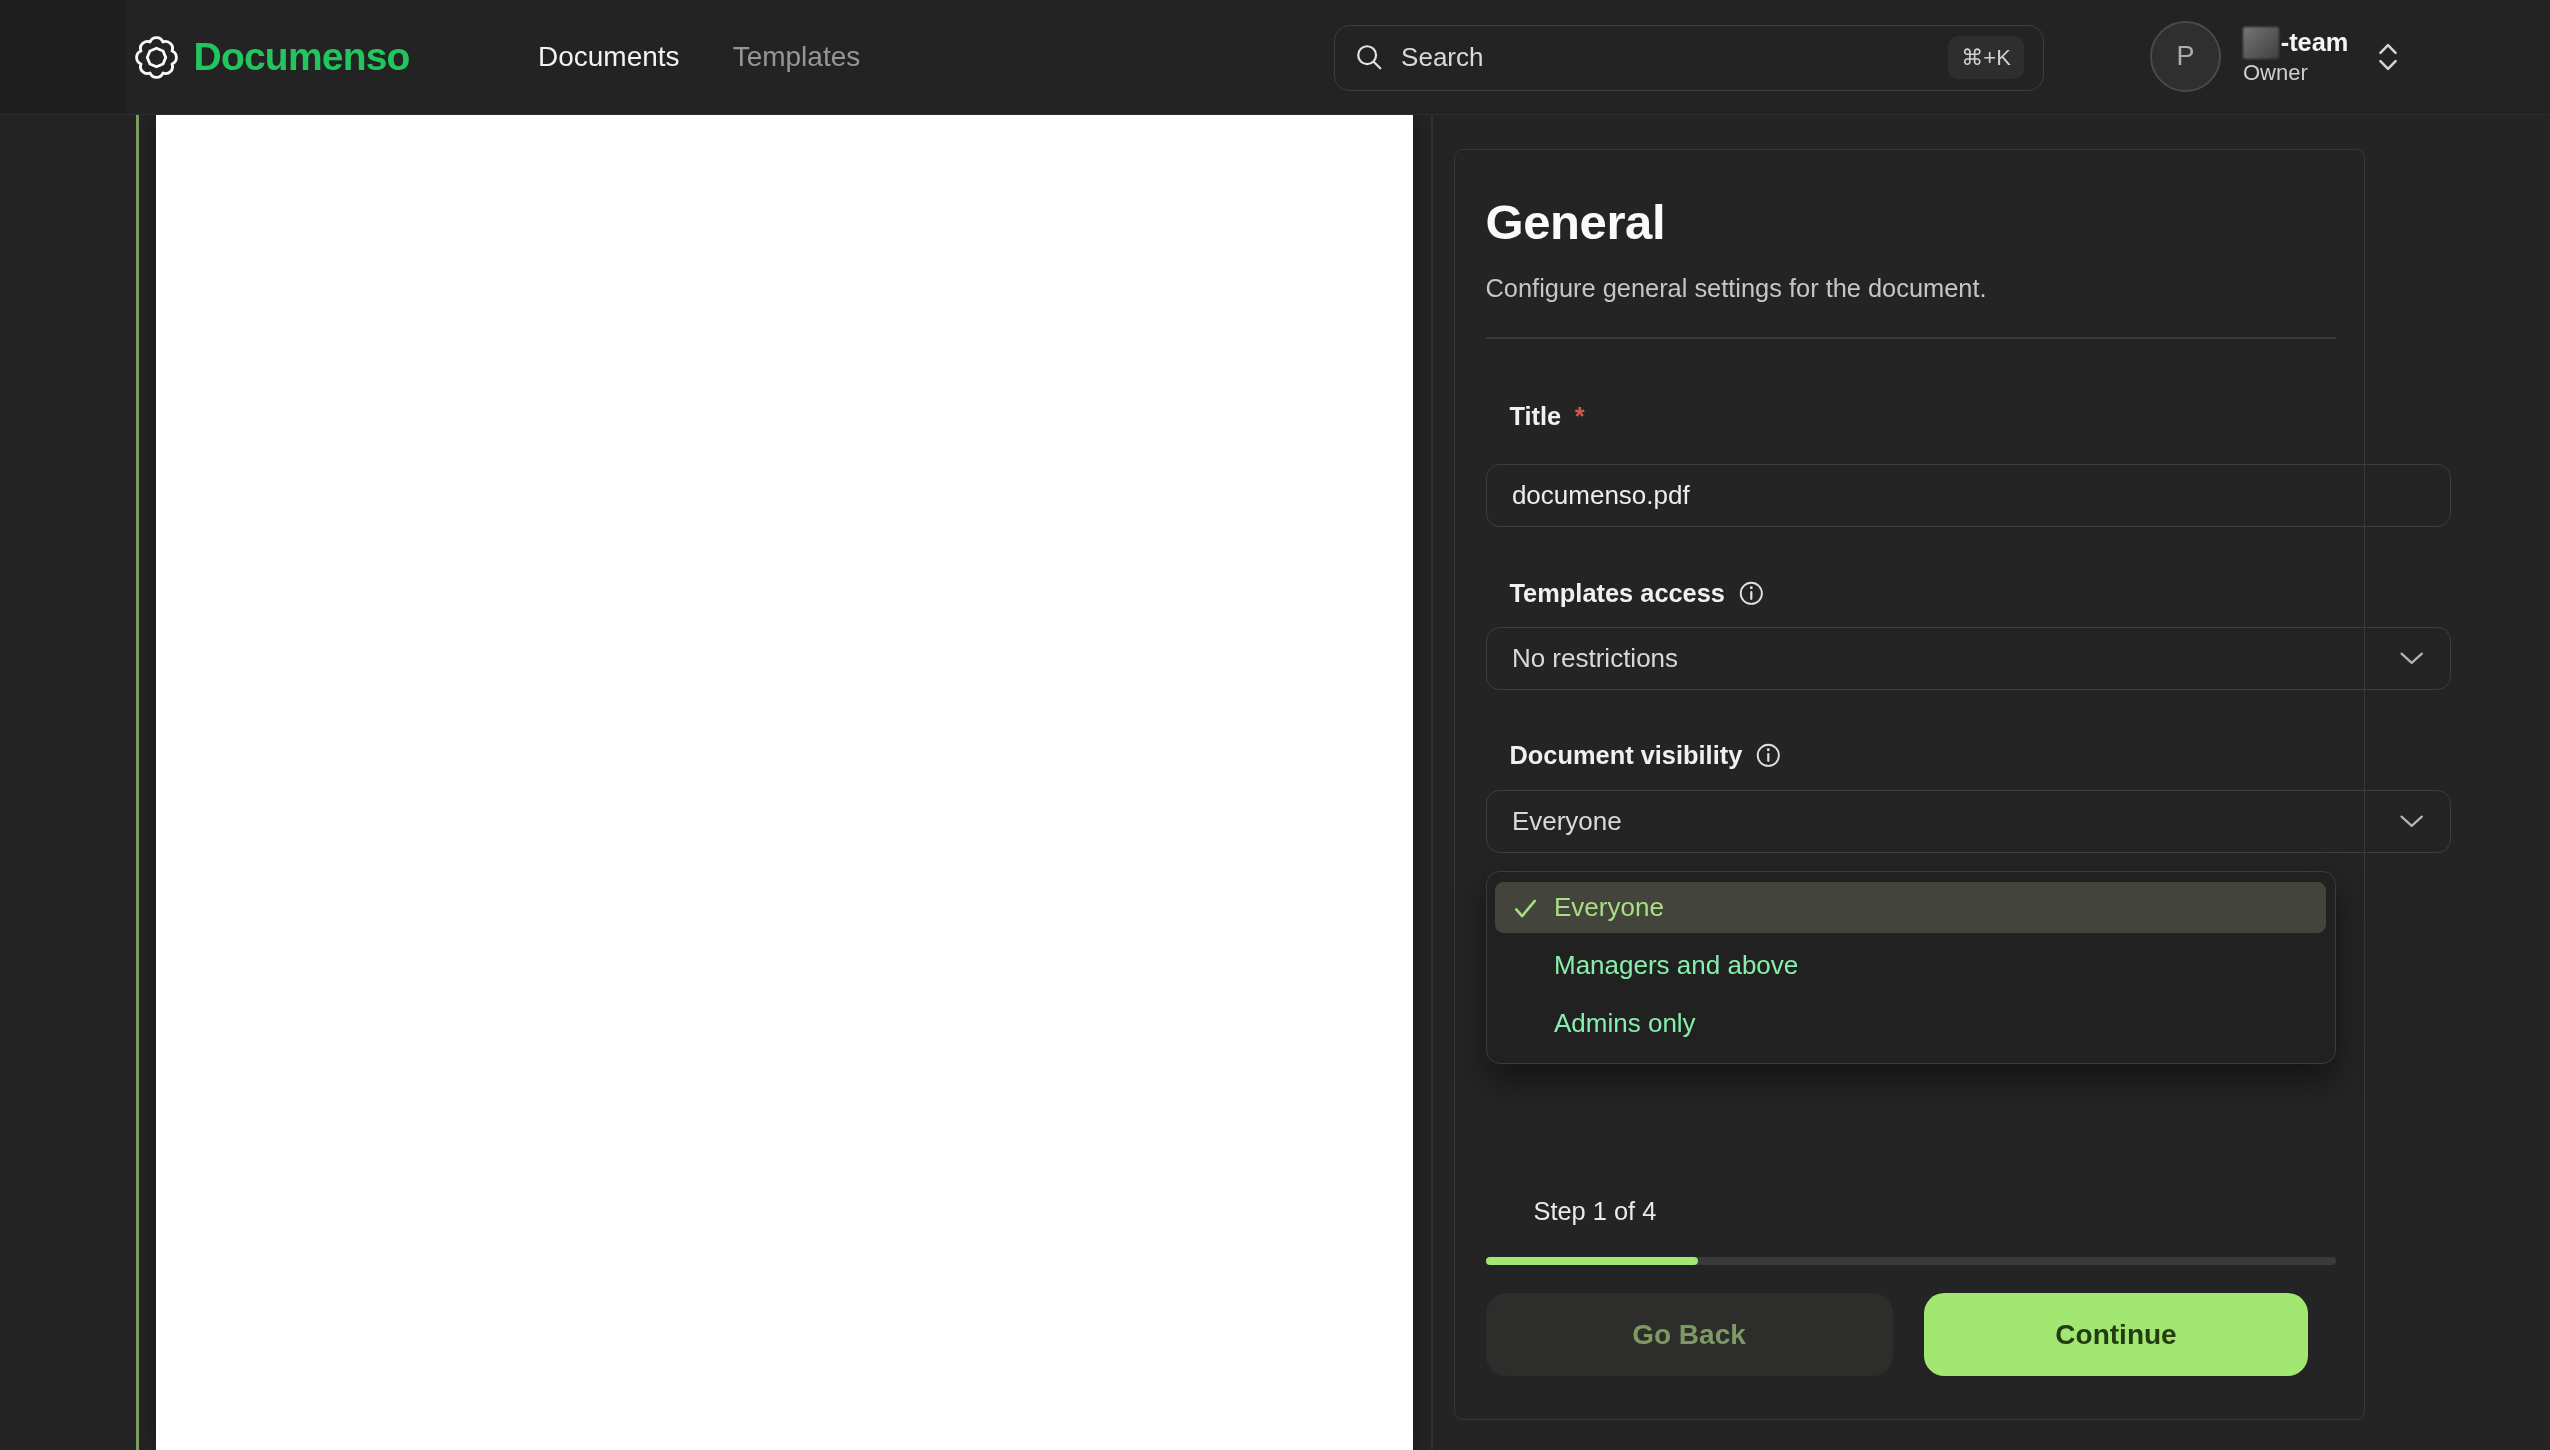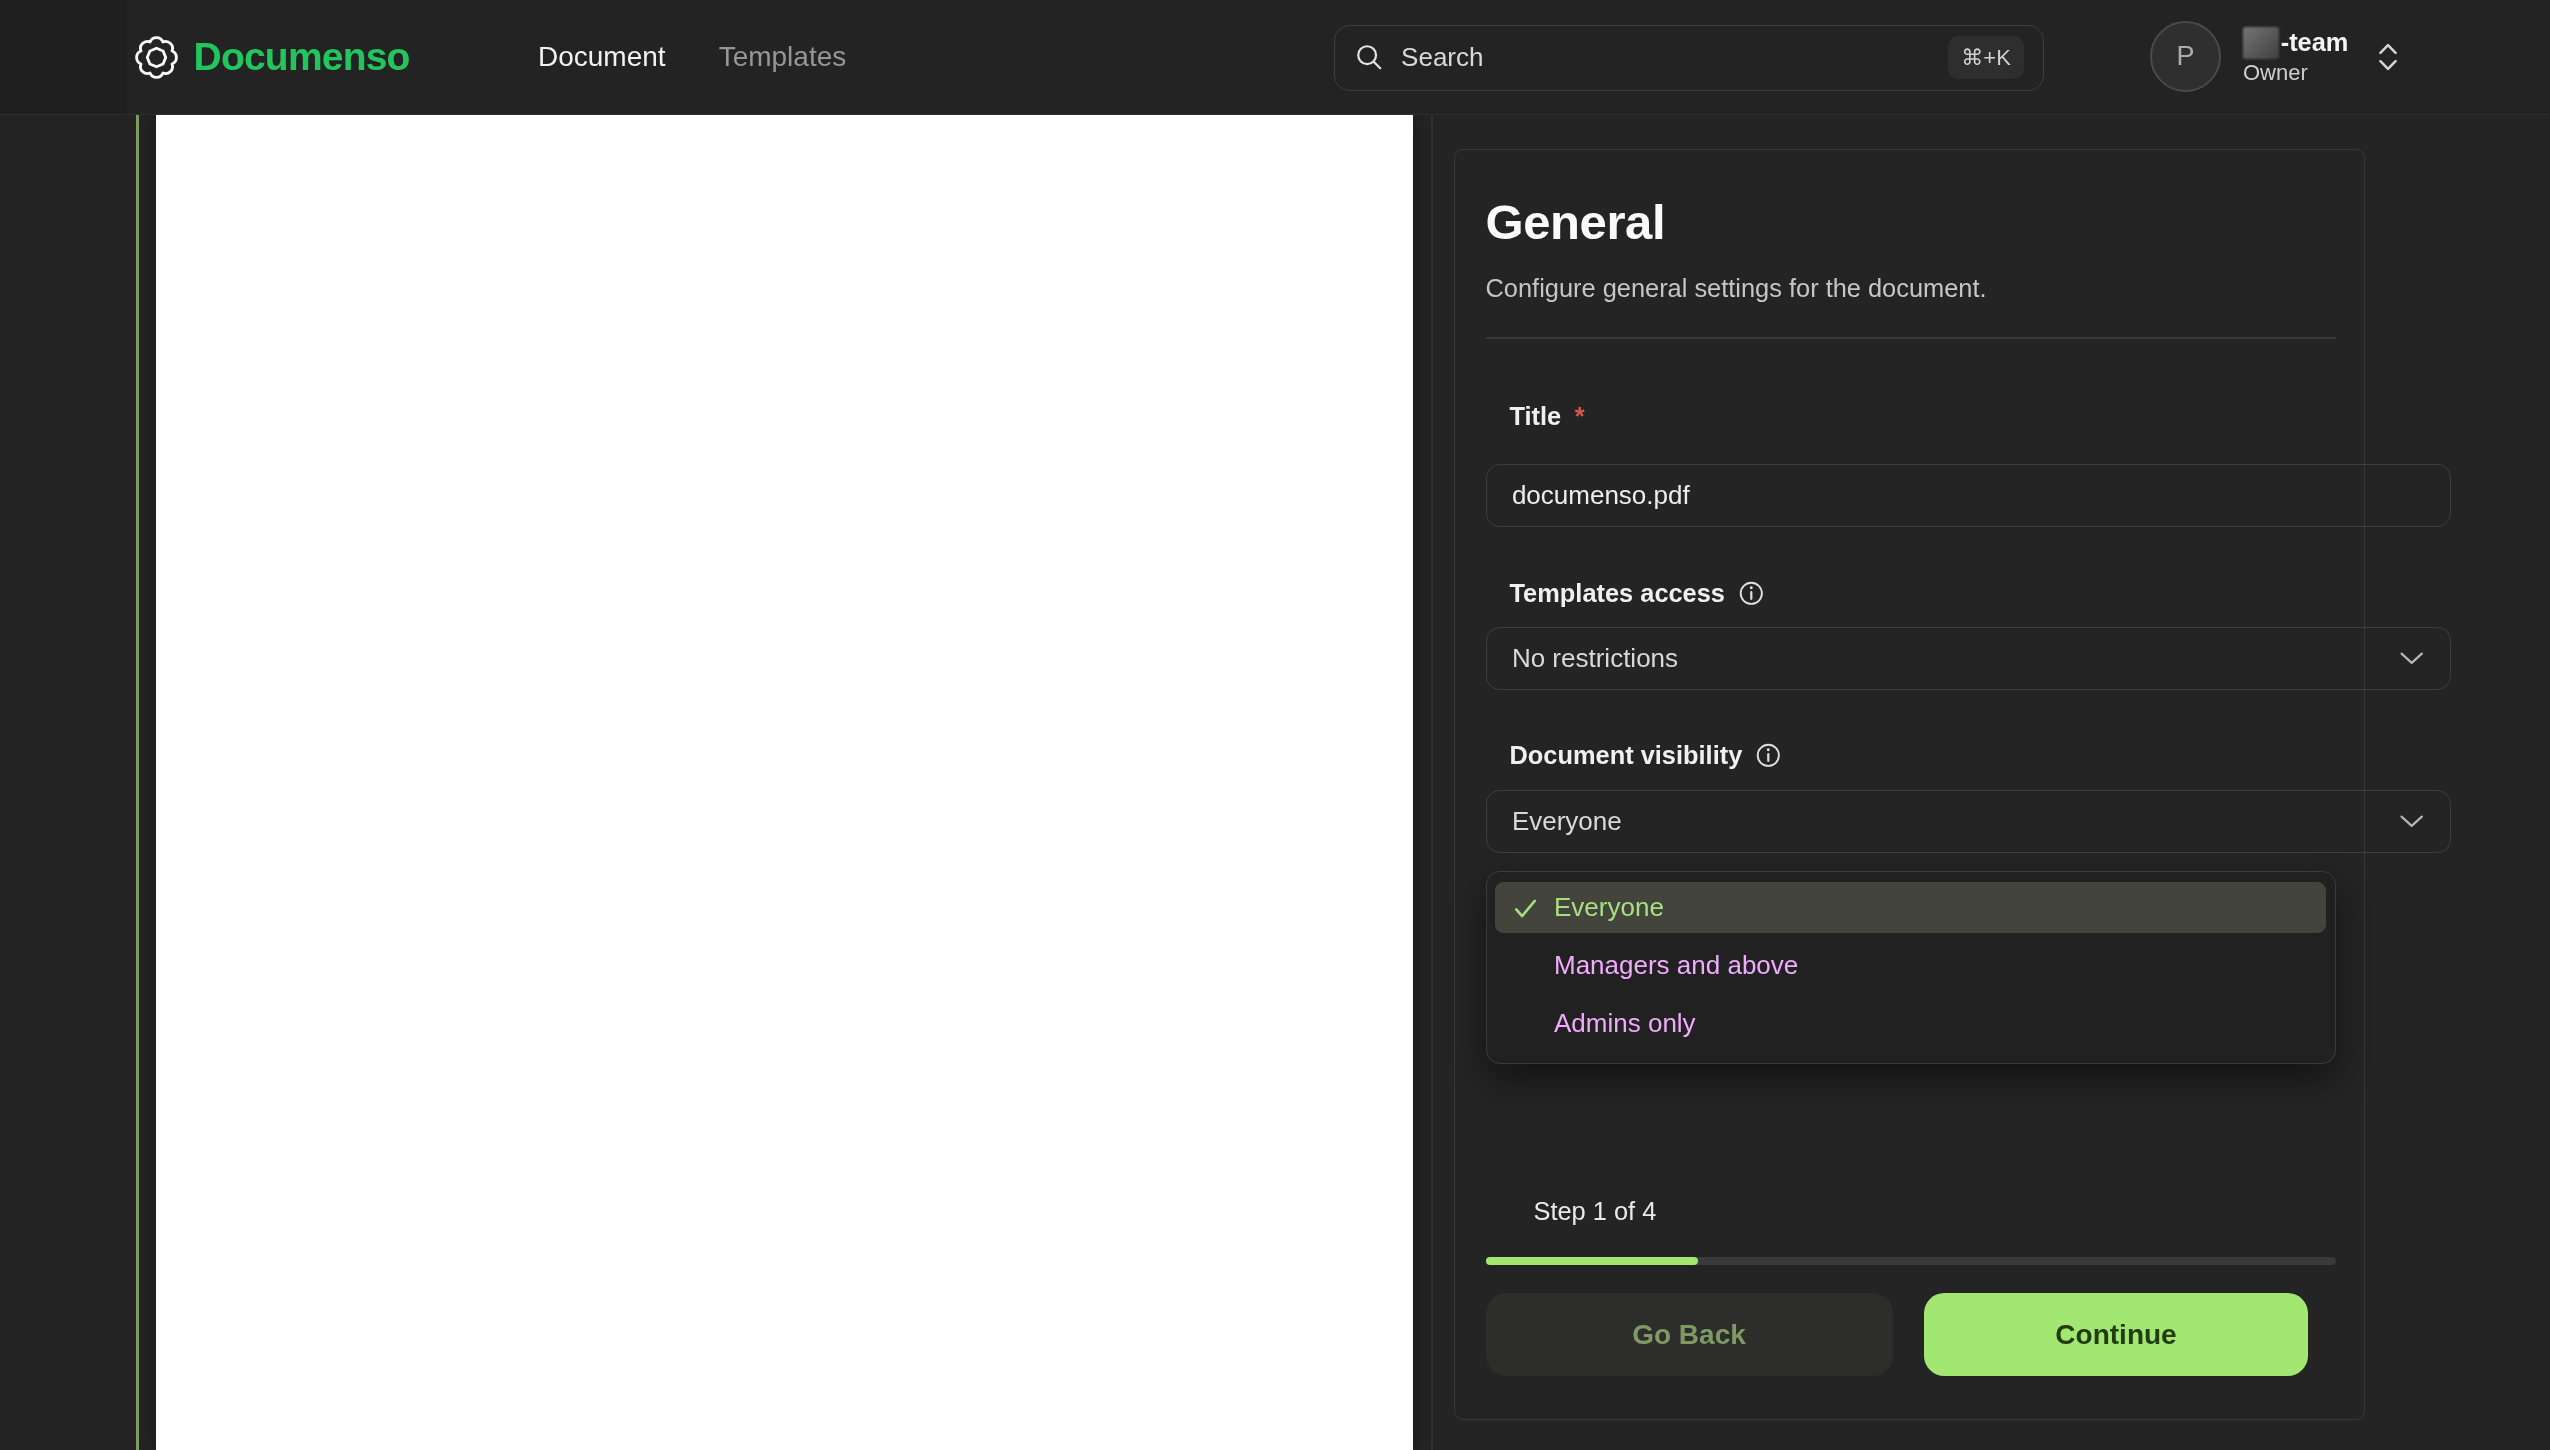--- a/index.html
+++ b/index.html
@@ -120,21 +120,21 @@
     left: 30.5px; top: 721px; width: 850px; height: 193px;
     background: #212121;
     border: 1.7px solid #3c3c3c; border-radius: 13.6px;
     padding: 10.2px 8.5px;
     box-shadow: 0 15.3px 34px rgba(0,0,0,0.45);
   }
   .dropdown-item {
     position: relative; height: 51px; margin-bottom: 6.8px;
     display: flex; align-items: center;
     border-radius: 8.5px;
-    font-size: 26px; color: #f0abfc;
+    font-size: 26px; color: #86efac;
     padding-left: 59px;
     cursor: pointer;
   }
   .dropdown-item.selected { background: #43453c; color: #a8df82; }
   .dropdown-item .check { position: absolute; left: 17px; top: 12.7px; }
 
   
   .step-label { left: 30.5px; top: 1047px; font-size: 25.4px; font-weight: 500; color: #eaeaea; margin-left: 48px; }
   .progress-track {
     left: 30.5px; top: 1107px; width: 850px; height: 7.6px;
@@ -164,21 +164,21 @@
     <span>
       <svg width="47" height="47" viewBox="0 0 56 56" fill="none">
         <path d="M46.5 35.7 A8.3 8.3 0 0 1 35.7 46.5 A8.3 8.3 0 0 1 20.3 46.5 A8.3 8.3 0 0 1 9.5 35.7 A8.3 8.3 0 0 1 9.5 20.3 A8.3 8.3 0 0 1 20.3 9.5 A8.3 8.3 0 0 1 35.7 9.5 A8.3 8.3 0 0 1 46.5 20.3 A8.3 8.3 0 0 1 46.5 35.7 Z" stroke="#fafafa" stroke-width="3.4" stroke-linejoin="round"></path>
         <path d="M39 28 L35.8 35.8 L28 39 L20.2 35.8 L17 28 L20.2 20.2 L28 17 L35.8 20.2 Z" stroke="#fafafa" stroke-width="3.4" stroke-linejoin="round"></path>
       </svg>
     </span>
     <span class="logo-text">Documenso</span>
   </div>
 
   <nav class="nav-links">
-    <span class="nav-link active">Document</span>
+    <span class="nav-link active">Documents</span>
     <span class="nav-link muted">Templates</span>
   </nav>
 
   <div class="search-box">
     <span>
       <svg width="30.5" height="30.5" viewBox="0 0 36 36" fill="none">
         <circle cx="15.5" cy="15.5" r="10.5" stroke="#e3e3e3" stroke-width="2.6"></circle>
         <line x1="23.5" y1="23.5" x2="31" y2="31" stroke="#e3e3e3" stroke-width="2.6" stroke-linecap="round"></line>
       </svg>
     </span>

